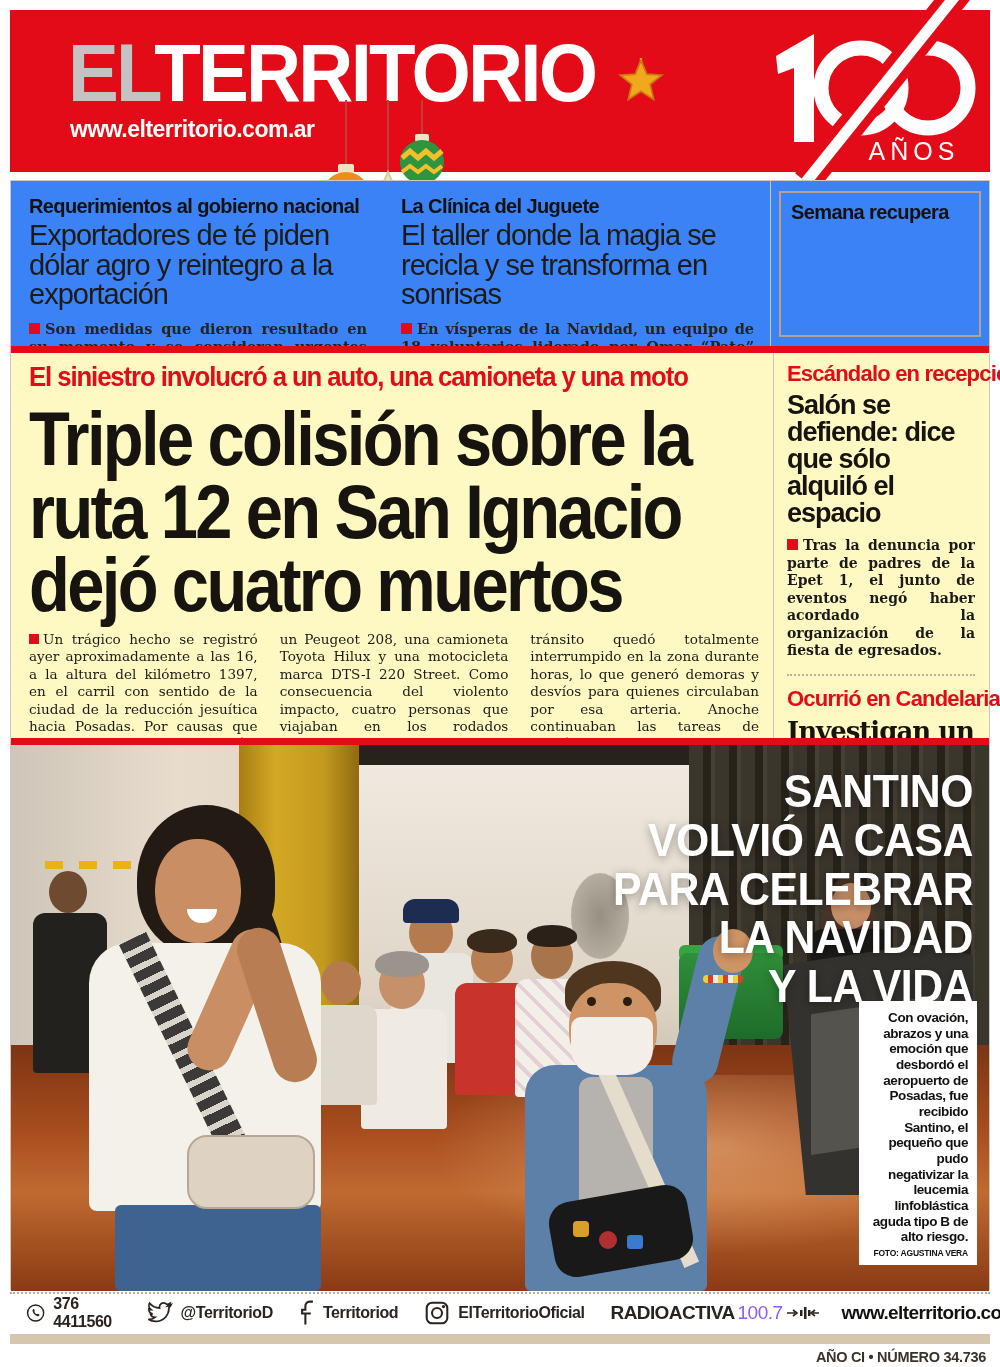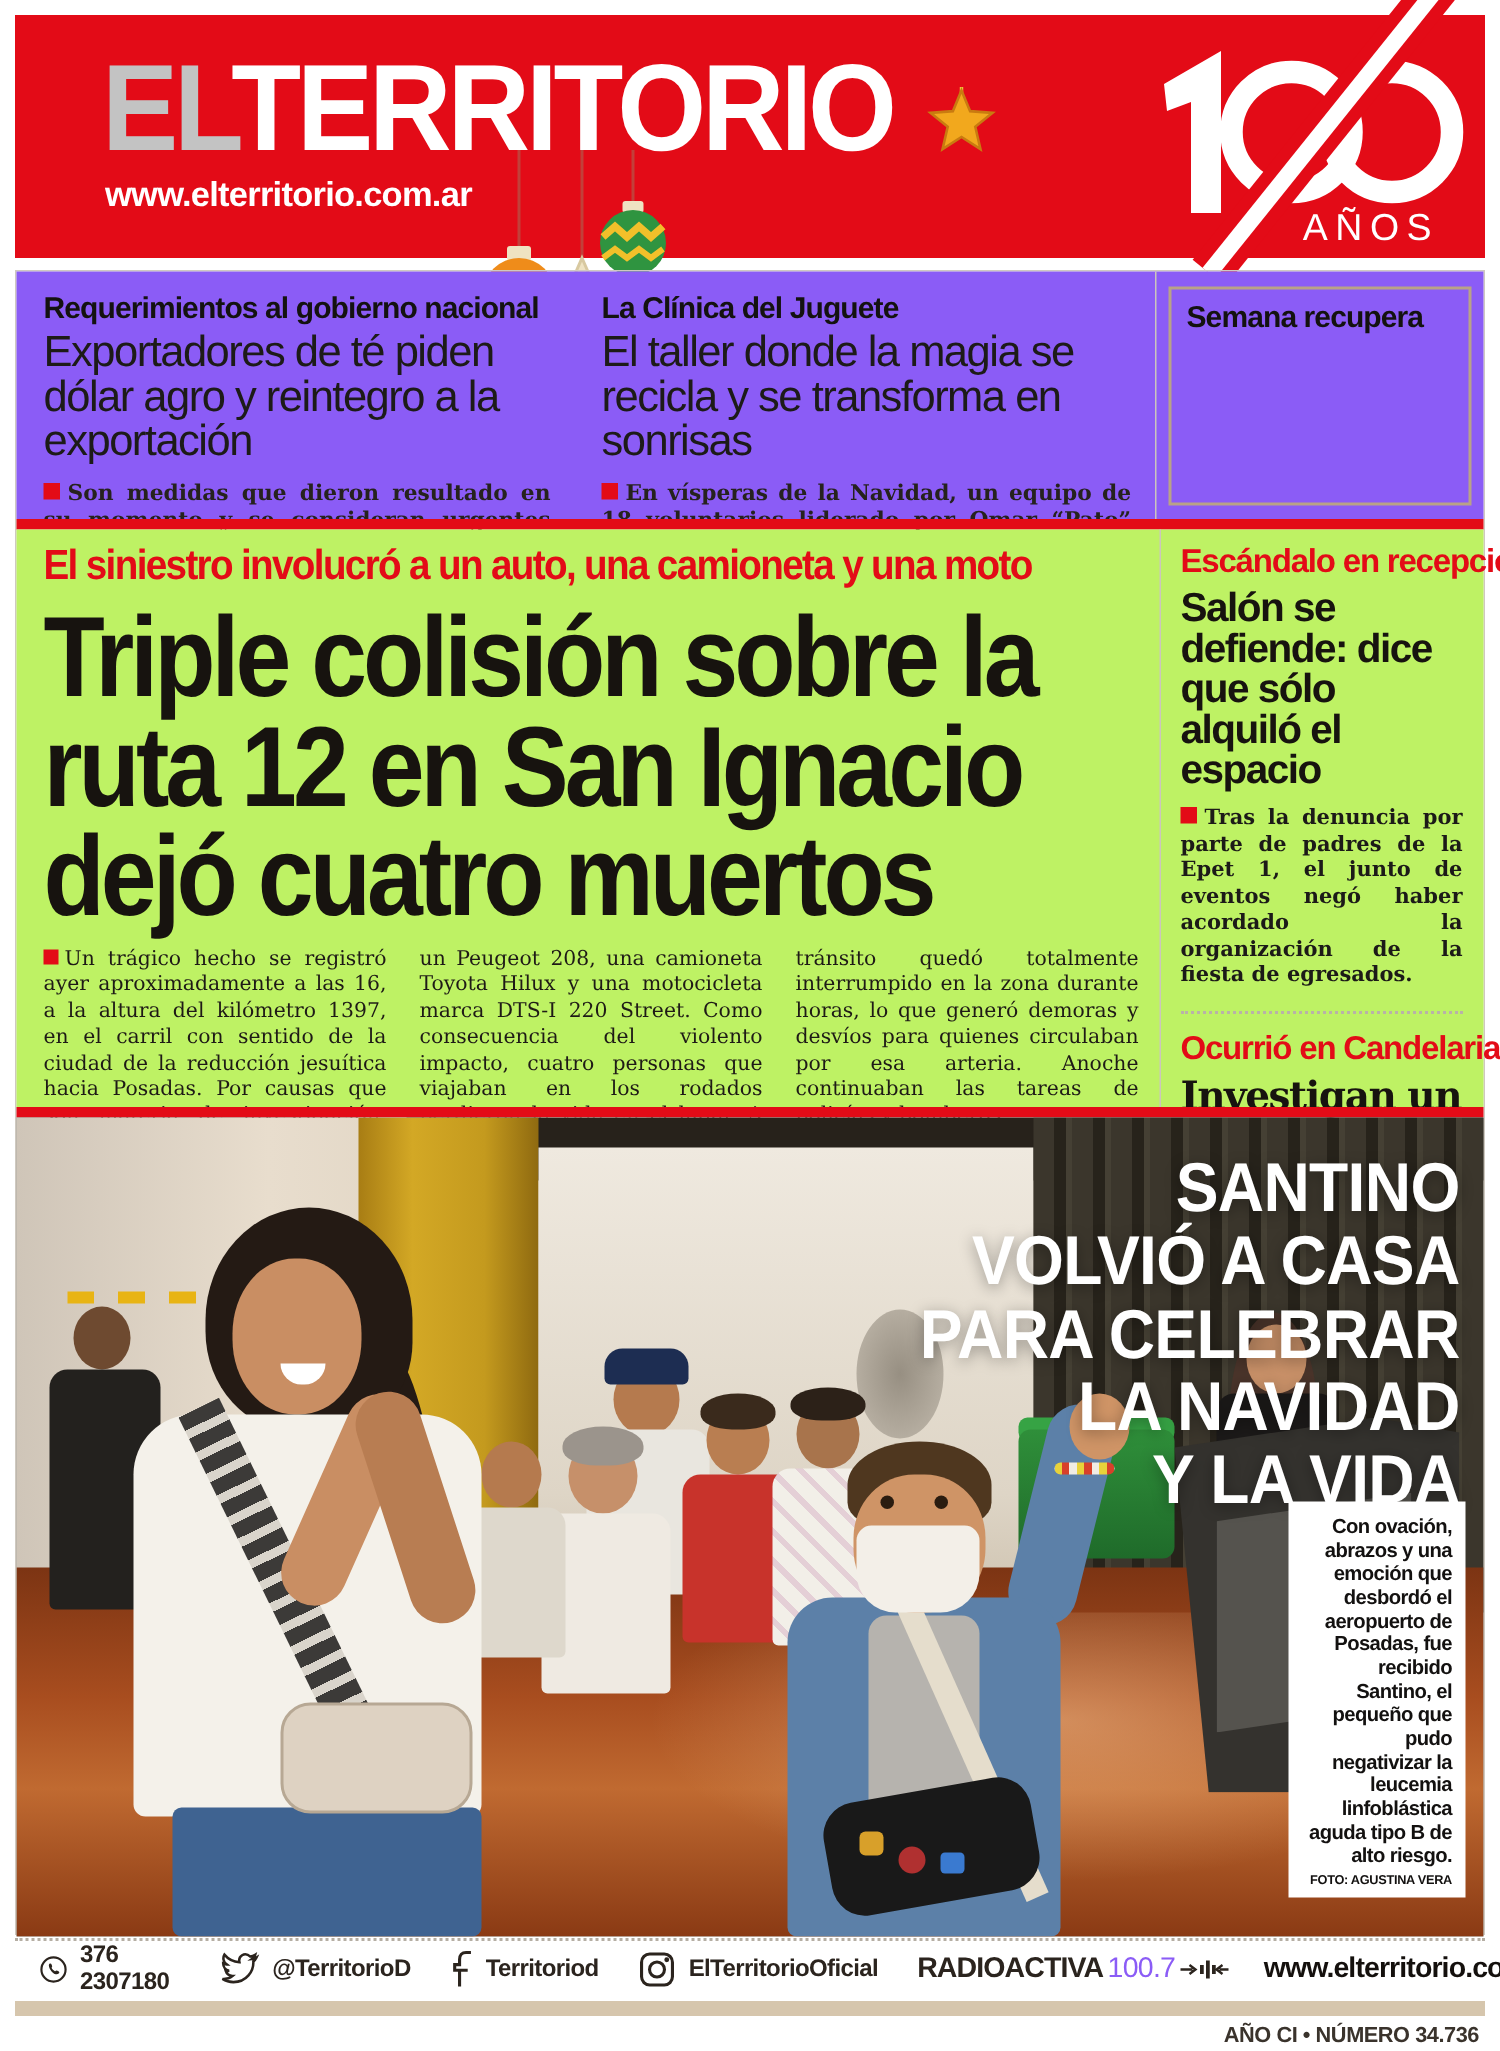--- a/index.html
+++ b/index.html
@@ -31,42 +31,42 @@
   .logo100 { position:absolute; right:6px; top:-6px; width:236px; height:168px; overflow:visible; }
   .star-mast { position:absolute; left:608px; top:48px; width:46px; height:46px; }
   .ornaments { position:absolute; left:300px; top:110px; width:160px; height:110px; }
   
   .frame {
     position:absolute; left:10px; top:180px; width:980px; height:1110px;
     border:1px solid #cfc9c0; border-bottom:none;
   }
   .topstrip {
     position:absolute; left:0; top:0; width:978px; height:165px;
-    background:#8b5cf6; display:flex;
+    background:#3b82f6; display:flex;
   }
   .ts-col { padding:14px 16px 0 18px; }
   .ts-col1 { width:372px; }
   .ts-col2 { width:388px; border-right:1px solid #ccc5bb; }
   .ts-col3 { width:218px; padding:10px 8px 0 8px; }
   .kicker-sans { font-weight:bold; font-size:20px; letter-spacing:-.6px; color:#141210; }
   .ts-head {
     font-family:Liberation Sans, sans-serif; font-size:29px; line-height:1.02;
     letter-spacing:-1px; color:#1d1b18; margin-top:3px;
   }
   .lead { font-family:"DejaVu Serif", serif; font-weight:bold; font-size:14.5px;
           line-height:1.25; margin-top:10px; text-align:justify; color:#26221e; }
   .sq { display:inline-block; width:11px; height:11px; background:#e30b17; margin-right:5px; }
   .box3 {
     border:2px solid #b9a287; padding:8px 10px; height:146px;
   }
   .box3 .ts-head { font-size:30px; }
   .redrule { position:absolute; left:0; width:978px; height:7px; background:#e30b17; }
   .rule1 { top:165px; } .rule2 { top:557px; }
   
-  .mainsec { position:absolute; left:0; top:172px; width:978px; height:385px; background:#bef264; }
+  .mainsec { position:absolute; left:0; top:172px; width:978px; height:385px; background:#fef9c3; }
   .mainstory { position:absolute; left:0; top:0; width:762px; height:385px; padding:8px 0 0 18px; }
   .main-kicker {
     color:#e30b17; font-weight:bold; font-size:28px; letter-spacing:-1.2px;
     transform:scaleX(.92); transform-origin:left top; white-space:nowrap;
   }
   .main-head {
     margin-top:10px; font-weight:bold; color:#17130f;
     font-size:76px; line-height:.96; letter-spacing:-3px; white-space:nowrap;
     transform:scaleX(.88); transform-origin:left top; width:860px;
   }
@@ -366,21 +366,21 @@
     </div>
   </section>
 </div>
 
 <footer class="footer">
   <div class="soc">
     <svg width="26" height="26" viewBox="0 0 24 24">
       <circle cx="12" cy="12" r="10" fill="none" stroke="#2b241e" stroke-width="1.8"></circle>
       <path d="M8.5 7.5 c.8-.8 1.6-.4 1.9.4 l.5 1.2 c.2.5-.6 1.2-.4 1.7 .4 1 1.6 2.2 2.7 2.6 .5.2 1.1-.7 1.6-.5 l1.3.6 c.8.4 1 1.2.2 1.9 -1.3 1.2-3.3.6-5.3-1.2 -2-1.8-3.6-5.5-2.5-6.7z" fill="#2b241e"></path>
     </svg>
-    <span class="lbl">376 2307180</span>
+    <span class="lbl">376 4411560</span>
   </div>
   <div class="soc">
     <svg width="28" height="24" viewBox="0 0 28 24">
       <path d="M26 4 c-1 .6-2 .9-3 1 1-.7 1.8-1.7 2.1-2.8 -1 .6-2.1 1-3.2 1.2 C20.3 1.9 18.1 1.4 16.4 2.5 c-1.6 1-2.2 2.8-1.8 4.6 -4-.2-7.6-2.1-10-5 -1.3 2.2-.6 5 1.5 6.5 -.8 0-1.6-.2-2.3-.6 0 2.3 1.6 4.3 3.9 4.8 -.7.2-1.5.2-2.2.1 .6 2 2.4 3.3 4.5 3.4 -1.9 1.5-4.3 2.2-6.7 2 2.2 1.4 4.7 2.1 7.3 2.1 8.8 0 13.6-7.3 13.3-13.8 C24.8 6 25.5 5.1 26 4z" fill="none" stroke="#2b241e" stroke-width="1.7"></path>
     </svg>
     <span class="lbl">@TerritorioD</span>
   </div>
   <div class="soc">
     <svg width="16" height="26" viewBox="0 0 14 24">
       <path d="M12.5 1.5 H9.5 C7 1.5 5.5 3.2 5.5 5.8 V9 H2.5 V12.5 H5.5 V22.5 M5.5 12.5 H10.5" fill="none" stroke="#2b241e" stroke-width="1.9"></path>

